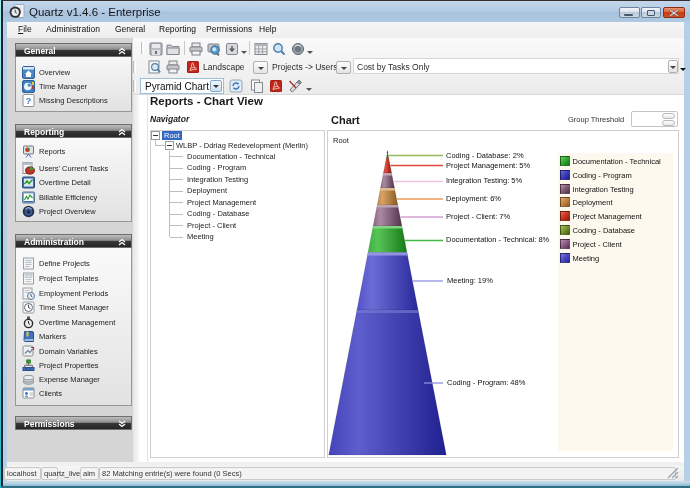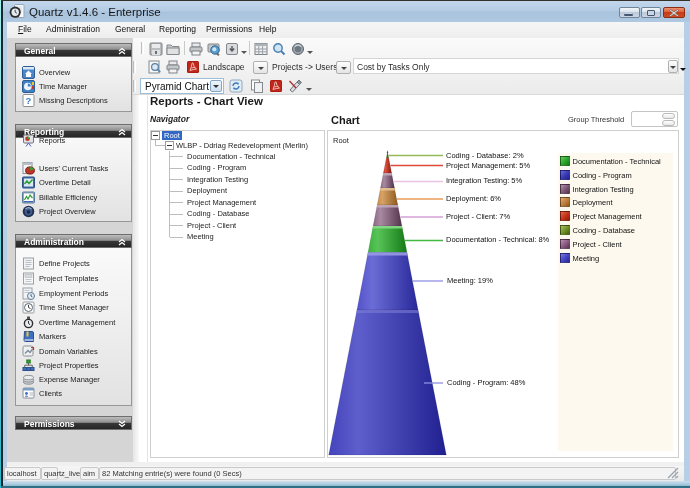--- a/index.html
+++ b/index.html
@@ -244,21 +244,21 @@
  <span>Missing Descriptions</span>
     </div>
 
 <div class="abs panel" style="top:124px; height:98px;"></div>
 <div class="abs phead" style="top:124px;">
       <span>Reporting</span>
       <svg class="chevsvg" width="8" height="8" viewBox="0 0 8 8">
         <path d="M1 4 L4 1.5 L7 4 M1 7 L4 4.5 L7 7" stroke="#fff" stroke-width="1.2" fill="none"></path>
       </svg>
     </div>
-<div class="item" style="left:22px; top:134px; width:110px;">
+<div class="item" style="left:22px; top:145px; width:110px;">
  <svg width="13" height="13" viewBox="0 0 13 13">
         <rect x="1.5" y="1" width="10" height="8" rx="1" fill="#dfe3e7" stroke="#70757a"></rect>
         <circle cx="5.5" cy="4.8" r="2.3" fill="#c23326"></circle>
         <path d="M5.5 4.8 L5.5 2.5 A2.3 2.3 0 0 1 7.7 5.5 Z" fill="#3aa037"></path>
         <path d="M6.5 9 L4 12.5 M6.5 9 L9 12.5 M6.5 9 L6.5 12" stroke="#4a5auf" stroke-width="1"></path>
         <path d="M6.5 9 L4 12.5 M6.5 9 L9 12.5" stroke="#5560c8" stroke-width="1"></path>
       </svg>
  <span>Reports</span>
     </div>
 <div class="item" style="left:22px; top:162px; width:110px;">

